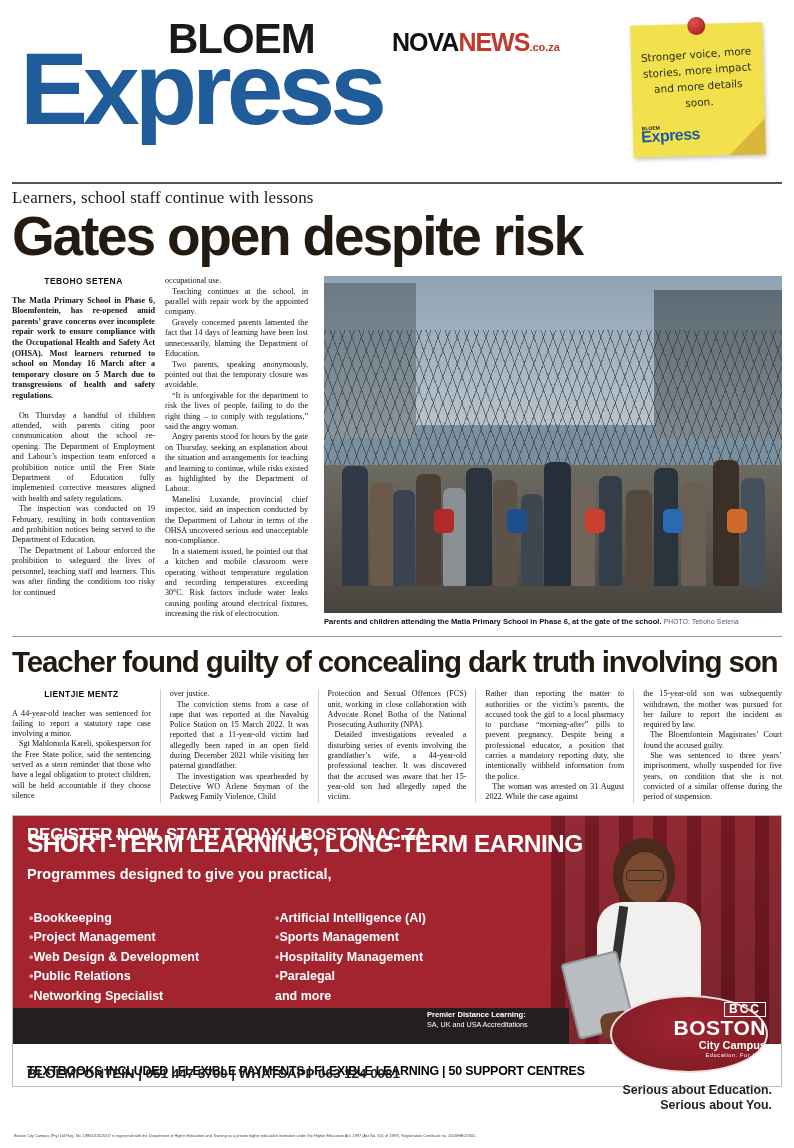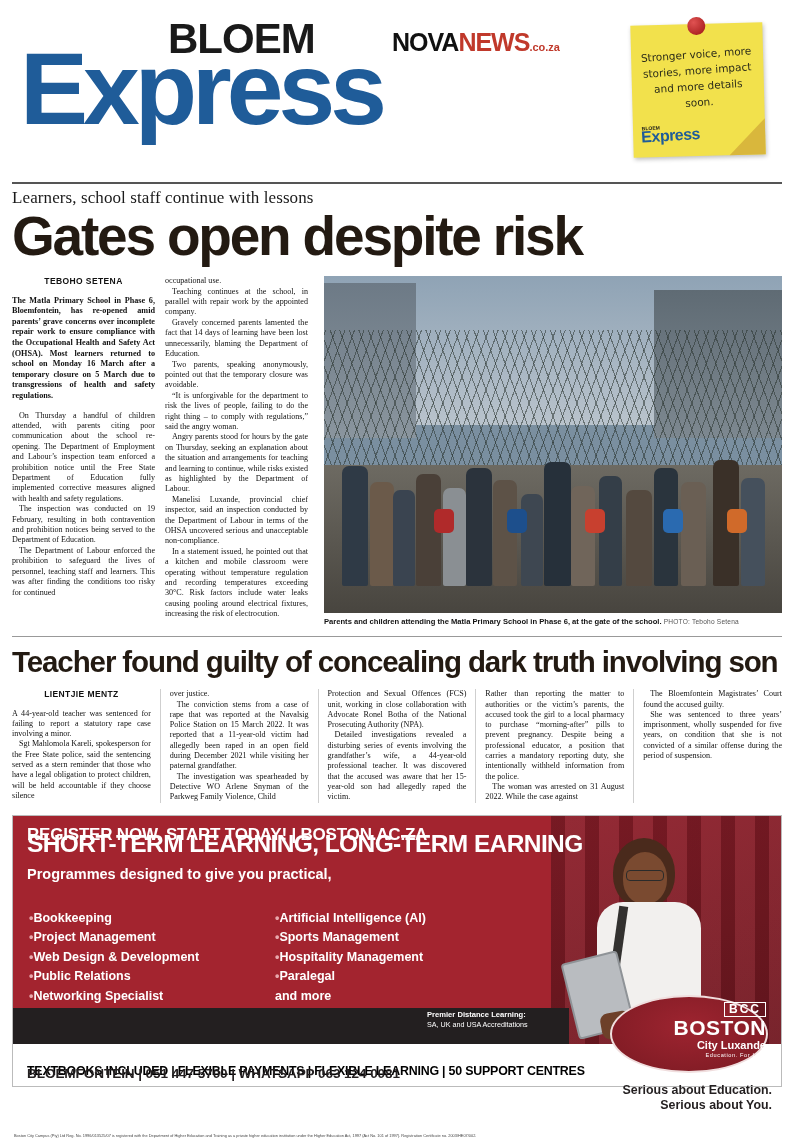--- a/index.html
+++ b/index.html
@@ -651,20 +651,21 @@
       <p class="noindent">Protection and Sexual Offences (FCS) unit, working in close collaboration with Advocate Ronel Botha of the National Prosecuting Authority (NPA).</p>
       <p>Detailed investigations revealed a disturbing series of events involving the grandfather’s wife, a 44-year-old professional teacher. It was discovered that the accused was aware that her 15-year-old son had allegedly raped the victim.</p>
     </div>
     <div class="vline"></div>
     <div class="col5">
       <p class="noindent">Rather than reporting the matter to authorities or the victim’s parents, the accused took the girl to a local pharmacy to purchase “morning-after” pills to prevent pregnancy. Despite being a professional educator, a position that carries a mandatory reporting duty, she intentionally withheld information from the police.</p>
       <p>The woman was arrested on 31 August 2022. While the case against</p>
     </div>
     <div class="vline"></div>
     <div class="col5">
+      <p class="noindent">the 15-year-old son was subsequently withdrawn, the mother was pursued for her failure to report the incident as required by law.</p>
       <p>The Bloemfontein Magistrates’ Court found the accused guilty.</p>
       <p>She was sentenced to three years’ imprisonment, wholly suspended for five years, on condition that she is not convicted of a similar offense during the period of suspension.</p>
     </div>
   </div>
 
   <div class="advert">
 
     <div class="ad-main"></div>
 
     <div class="ad-photo">
@@ -712,21 +713,21 @@
     <div class="ad-red-line">TEXTBOOKS INCLUDED | FLEXIBLE PAYMENTS | FLEXIBLE LEARNING | 50 SUPPORT CENTRES</div>
     <div class="ad-contact">
       <div>BLOEMFONTEIN | 051 447 5700 | WHATSAPP 063 124 0081</div>
       <div>CNR 1ST AVENUE AND NELSON MANDELA DRIVE, WESTDENE, BLOEMFONTEIN</div>
     </div>
   </div>
 
   <div class="bcc">
     <div class="bcc-icon">BCC</div>
     <div class="bcc-name">BOSTON</div>
-    <div class="bcc-sub">City Luxande</div>
+    <div class="bcc-sub">City Campus</div>
     <div class="bcc-tag">Education. For Life.</div>
   </div>
 
   <div class="ad-serious">
     <div>Serious about Education.</div>
     <div>Serious about You.</div>
   </div>
 
   <div class="ad-legal">Boston City Campus (Pty) Ltd Reg. No. 1996/013525/07 is registered with the Department of Higher Education and Training as a private higher education institution under the Higher Education Act, 1997 (Act No. 101 of 1997). Registration Certificate no. 2003/HE07/002.</div>
 

